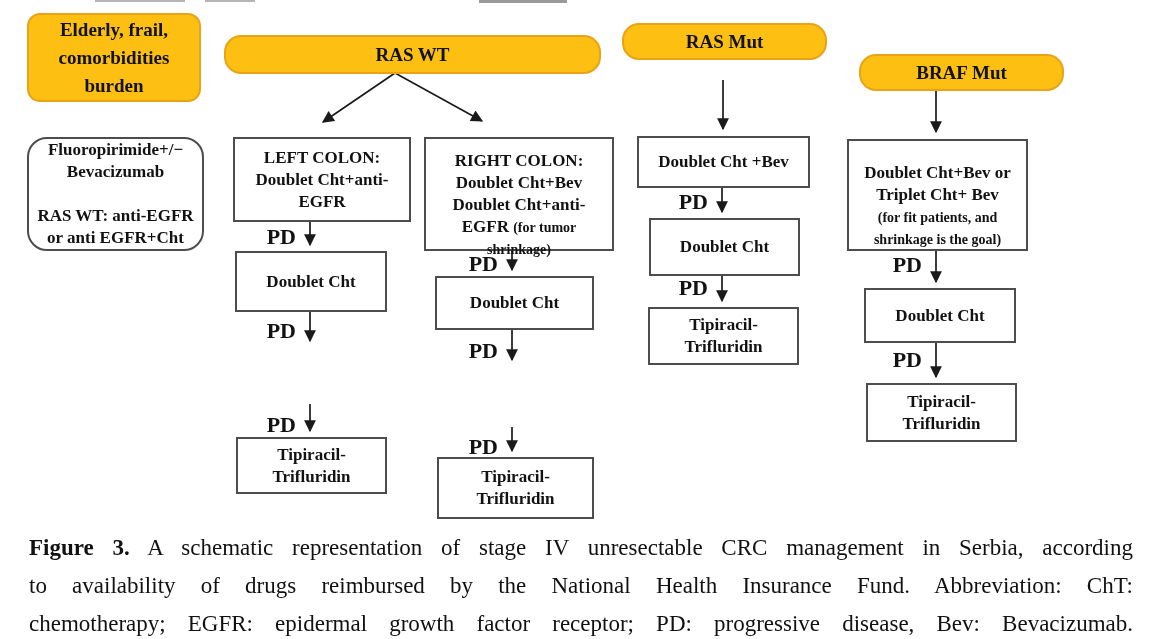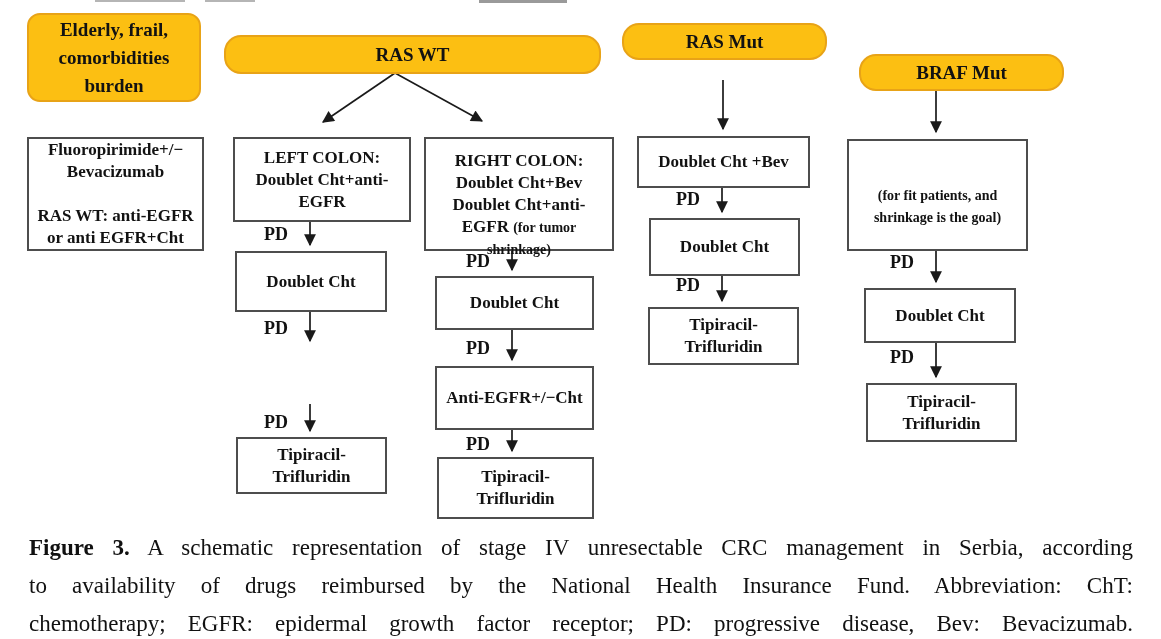--- a/index.html
+++ b/index.html
@@ -35,21 +35,21 @@
     background:#ffffff;
     border:2px solid var(--box-border);
     display:flex;align-items:center;justify-content:center;
     font-weight:bold;text-align:center;
     font-size:17px;line-height:22px;
   }
   .wbox .tx{white-space:pre-line;width:100%;}
   .note{font-size:14px;line-height:19px;}
   .pd{
     position:absolute;width:40px;
-    text-align:center;font-weight:bold;font-size:18px;
+    text-align:right;font-weight:bold;font-size:22px;
   }
   .caption{
     position:absolute;left:29px;top:529px;width:1104px;
     font-size:23px;line-height:38px;
     color:#111111;
   }
   .cap-line{
     text-align:justify;
     text-align-last:justify;
   }
@@ -95,21 +95,21 @@
   <div class="ybox" style="left:224px;top:35px;width:373px;height:35px;">
     <div class="tx">RAS WT</div>
   </div>
   <div class="ybox" style="left:622px;top:23px;width:201px;height:33px;">
     <div class="tx">RAS Mut</div>
   </div>
   <div class="ybox" style="left:835px;top:54px;width:201px;height:33px;margin-left:24px;">
     <div class="tx">BRAF Mut</div>
   </div>
 
-  <div class="wbox" style="left:27px;top:137px;width:173px;height:110px;">
+  <div class="wbox" style="left:27px;top:137px;width:173px;height:110px;border-radius:20px;">
     <div class="tx">Fluoropirimide+/−
 Bevacizumab
 
 RAS WT: anti-EGFR
 or anti EGFR+Cht</div>
   </div>
 
   <div class="wbox" style="left:233px;top:137px;width:174px;height:81px;">
     <div class="tx">LEFT COLON:
 Doublet Cht+anti-
@@ -128,42 +128,41 @@
       <span>RIGHT COLON:
 Doublet Cht+Bev
 Doublet Cht+anti-
 EGFR </span><span class="note">(for tumor
 shrinkage)</span>
     </div>
   </div>
   <div class="wbox" style="left:435px;top:276px;width:155px;height:50px;">
     <div class="tx">Doublet Cht</div>
   </div>
-  <div class="wbox" style="left:435px;top:366px;width:155px;height:60px;">
-    <div class="tx">Anti-EGFR+/−Cht</div>
-  </div>
   <div class="wbox" style="left:437px;top:457px;width:153px;height:58px;">
     <div class="tx">Tipiracil-
 Trifluridin</div>
   </div>
 
   <div class="wbox" style="left:637px;top:136px;width:169px;height:48px;">
     <div class="tx">Doublet Cht +Bev</div>
   </div>
   <div class="wbox" style="left:649px;top:218px;width:147px;height:54px;">
     <div class="tx">Doublet Cht</div>
   </div>
   <div class="wbox" style="left:648px;top:307px;width:147px;height:54px;">
     <div class="tx">Tipiracil-
 Trifluridin</div>
   </div>
 
   <div class="wbox" style="left:847px;top:139px;width:177px;height:108px;">
     <div class="tx">
-      <span class="note">(for fit patients, and
+      <span>Doublet Cht+Bev or
+Triplet Cht+ Bev
+</span><span class="note">(for fit patients, and
 shrinkage is the goal)</span>
     </div>
   </div>
   <div class="wbox" style="left:864px;top:288px;width:148px;height:51px;">
     <div class="tx">Doublet Cht</div>
   </div>
   <div class="wbox" style="left:866px;top:383px;width:147px;height:55px;">
     <div class="tx">Tipiracil-
 Trifluridin</div>
   </div>

